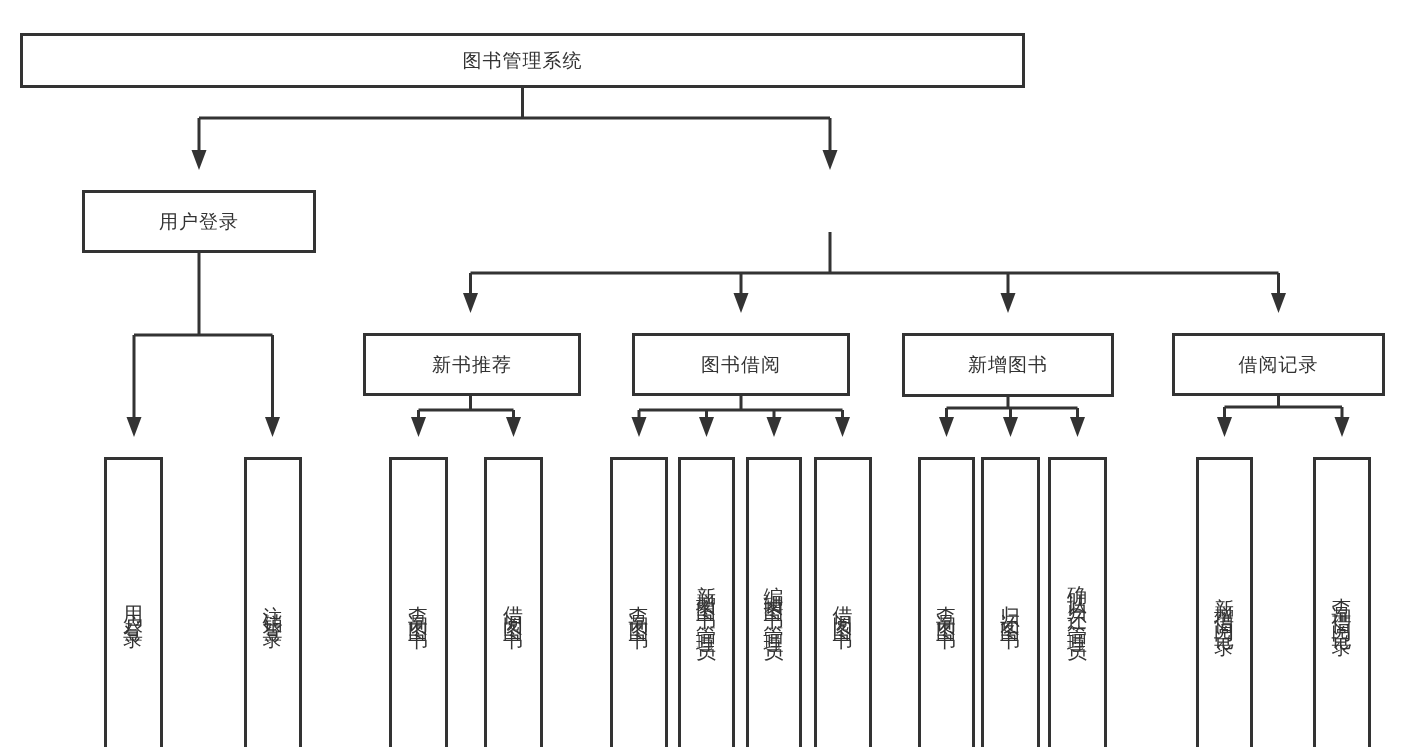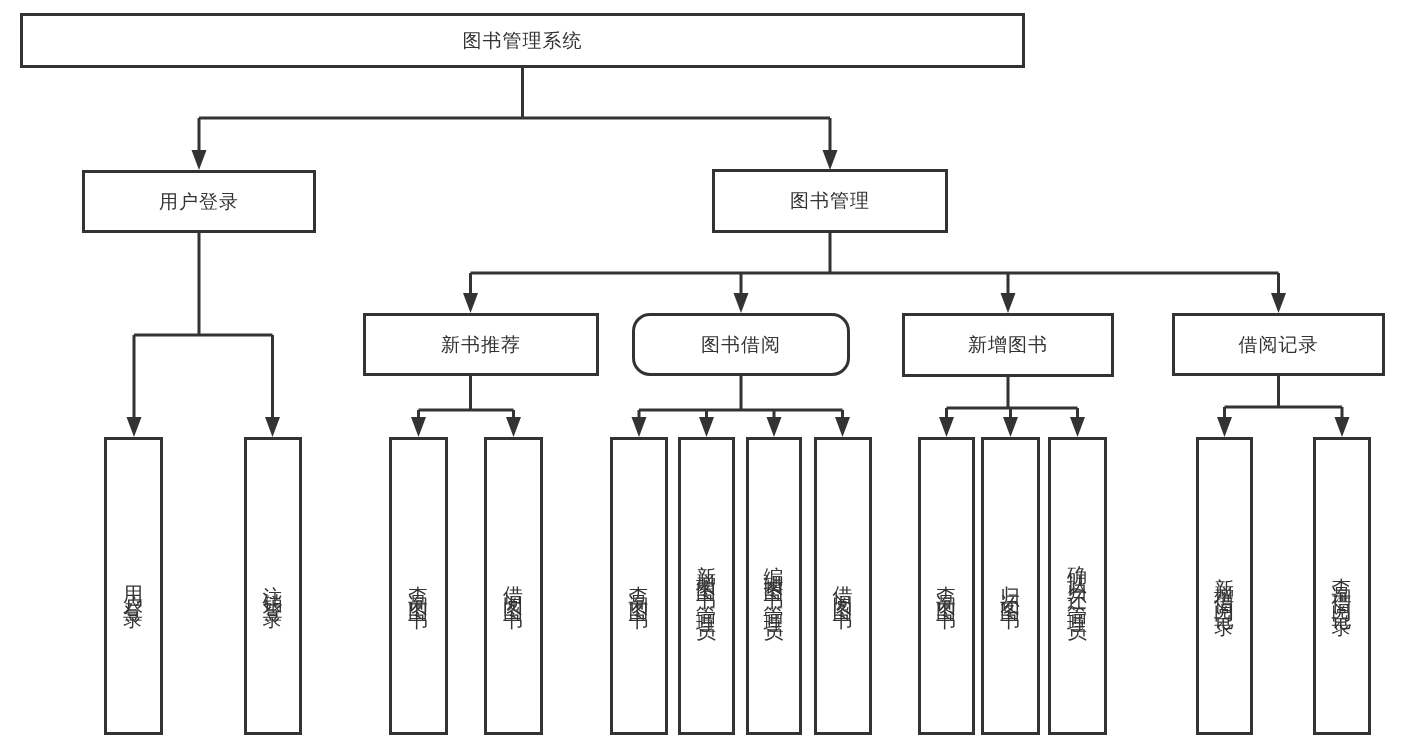--- a/index.html
+++ b/index.html
@@ -21,20 +21,21 @@
     position: absolute;
     box-sizing: border-box;
     border: 3px solid #333333;
     background: #ffffff;
     color: #333333;
     display: flex;
     align-items: center;
     justify-content: center;
     z-index: 2;
     text-align: center;
+    margin-top: 20px;
   }
   .h-node {
     font-size: 19px;
     letter-spacing: 1px;
     white-space: nowrap;
   }
   .v-node {
     writing-mode: vertical-rl;
     text-orientation: mixed;
     font-size: 20px;
@@ -87,24 +88,23 @@
       <polygon points="1003,417 1018,417 1010.5,437"></polygon>
       <polygon points="1070,417 1085,417 1077.5,437"></polygon>
       <polygon points="1217,417 1232,417 1224.5,437"></polygon>
       <polygon points="1334.5,417 1349.5,417 1342,437"></polygon>
     </g>
   </svg>
 
   <div class="node h-node" style="left:20px; top:13px; width:1005px; height:55px;">图书管理系统</div>
 
   <div class="node h-node" style="left:82px; top:170px; width:234px; height:63px;">用户登录</div>
-  <div class="node h-node" style="left:712px; top:169px; width:236px; height:64px;">图书管理</div>
 
-  <div class="node h-node" style="left:363px; top:313px; width:236px; height:63px;">新书推荐</div>
-  <div class="node h-node" style="left:632px; top:313px; width:218px; height:63px;border-radius:18px;">图书借阅</div>
+  <div class="node h-node" style="left:363px; top:313px; width:218px; height:63px;">新书推荐</div>
+  <div class="node h-node" style="left:632px; top:313px; width:218px; height:63px;">图书借阅</div>
   <div class="node h-node" style="left:902px; top:313px; width:212px; height:64px;">新增图书</div>
   <div class="node h-node" style="left:1172px; top:313px; width:213px; height:63px;">借阅记录</div>
 
   <div class="node v-node" style="left:104px; top:437px; width:59px; height:298px;">用户登录</div>
   <div class="node v-node" style="left:244px; top:437px; width:58px; height:298px;">注销登录</div>
 
   <div class="node v-node" style="left:389px; top:437px; width:59px; height:298px;">查询图书</div>
   <div class="node v-node" style="left:484px; top:437px; width:59px; height:298px;">借阅图书</div>
 
   <div class="node v-node" style="left:610px; top:437px; width:58px; height:298px;">查询图书</div>

